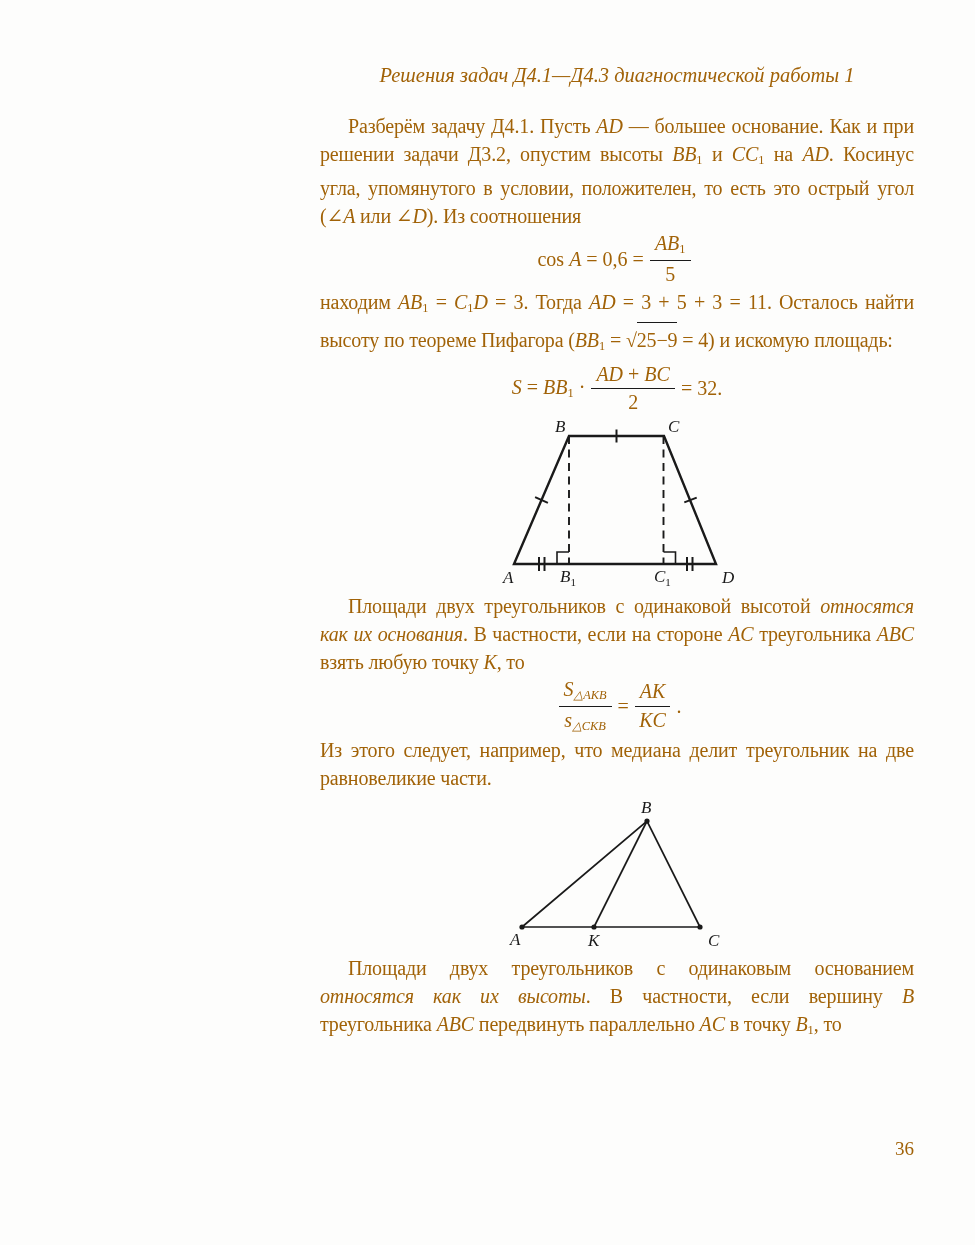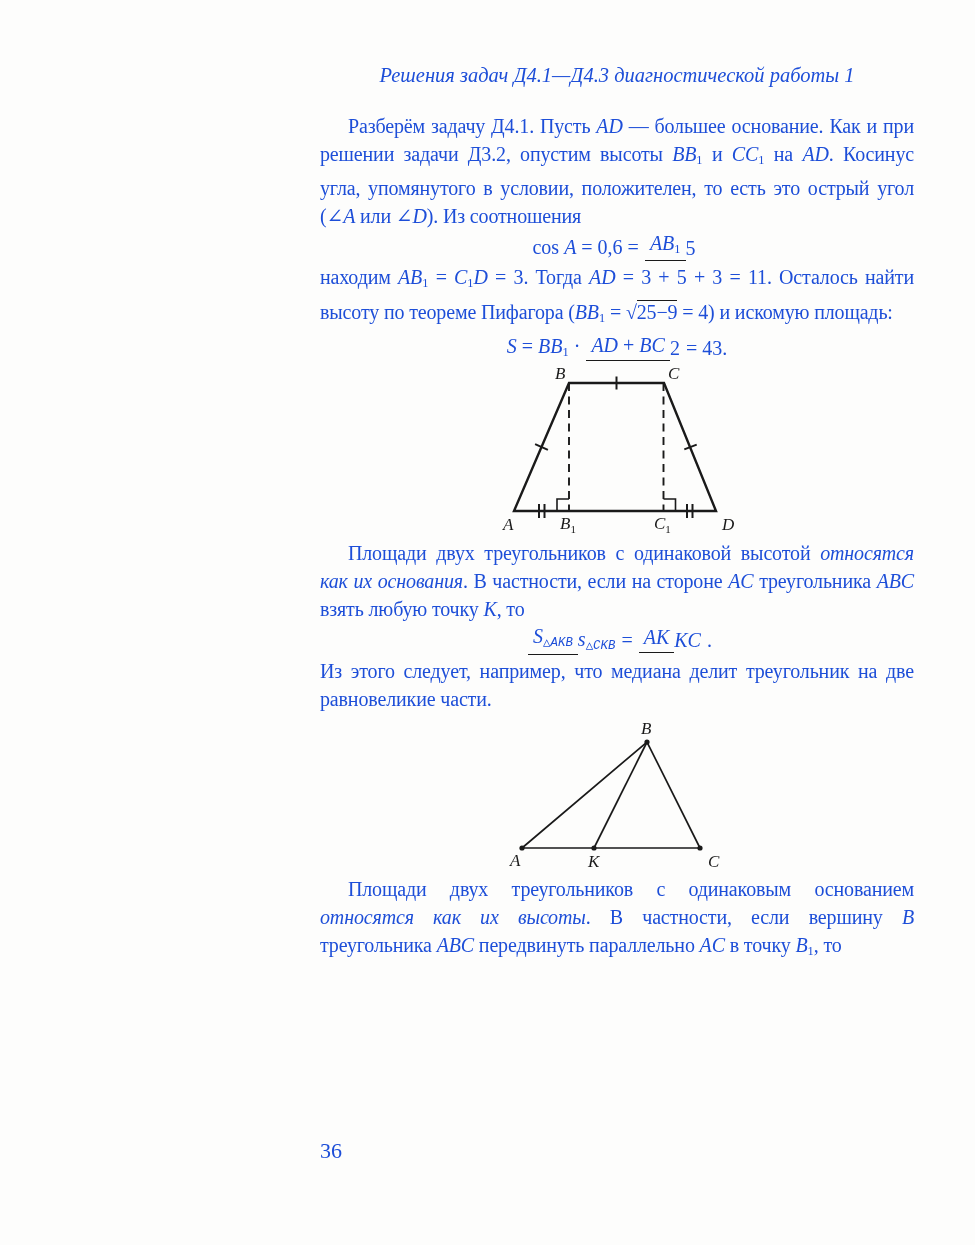--- a/index.html
+++ b/index.html
@@ -1,18 +1,18 @@
 <!DOCTYPE html>
 <html lang="ru"><head>
 <meta charset="utf-8">
 <style>
   html,body { margin:0; padding:0; background:#ffffff; }
   .page {
     position:relative; width:975px; height:1245px;
-    background:#fdfdfc; color:#1d4ed8; overflow:hidden;
+    background:#fdfdfc; color:#a16207; overflow:hidden;
     font-family:"Liberation Serif","DejaVu Serif",serif;
   }
   .column { position:absolute; left:320px; top:62px; width:594px; }
 
   .running-header {
     font-style:italic; font-size:20.5px; line-height:26px;
     text-align:center; white-space:nowrap;
   }
 
   p.para {
@@ -23,44 +23,44 @@
   p.indent { text-indent:28px; }
   p.first { margin-top:24px; }
 
   .seg-n  { }
   .seg-b  { font-weight:normal; }
   .seg-i  { font-style:italic;font-family:Liberation Serif, serif; }
   .seg-u  { text-underline-offset:3px; }
   .seg-sub  { font-size:0.62em; vertical-align:-0.28em; font-style:normal;
               font-family:"Liberation Serif","DejaVu Sans",serif; letter-spacing:0; }
   .seg-subi { font-size:0.62em; vertical-align:-0.28em; font-style:italic;
-              font-family:Liberation Mono, monospace; letter-spacing:0; }
+              font-family:Liberation Serif, serif; letter-spacing:0; }
   .seg-ovl { display:inline-block; border-top:1.5px solid #1a1a1a;
-             padding-top:1px; line-height:1.02; vertical-align:baseline; }
+             padding-top:7px; line-height:1.02; vertical-align:baseline; }
 
   .formula {
     display:flex; justify-content:center; align-items:center;
     font-size:20px; margin:2px 0; line-height:1;
   }
   .fpart { white-space:pre; }
-  .frac { display:inline-flex; align-items:center;
+  .frac { display:inline-flex; flex-direction:column; align-items:center;
           margin:0 6px; }
   .frac .num { border-bottom:1.6px solid #1a1a1a; padding:1px 5px 3px; line-height:1.08; }
   .frac .den { padding-top:3px; line-height:1.08; }
 
   .diagram { display:block; margin:0 auto; }
   .diagram.trap { margin-top:2px; margin-bottom:4px; }
   .diagram.tri  { margin-top:6px; margin-bottom:6px; }
   .dlabel { font-family:"Liberation Serif","DejaVu Serif",serif;
             font-style:italic; font-size:17px; fill:#1a1a1a; }
   .dsub { font-style:normal; }
 
   .page-number {
     position:absolute; left:320px; top:1138px; width:594px;
-    text-align:left; font-size:22px;
+    text-align:right; font-size:19px;
   }
 </style>
 </head>
 <body>
 
 <div class="page">
   <div class="column">
 
     <div class="running-header">Решения задач Д4.1—Д4.3 диагностической работы 1</div>
 
@@ -75,21 +75,21 @@
     </div>
 
     <p class="para"><span class="seg-n">находим </span><span class="seg-i">AB</span><span class="seg-sub">1</span><span class="seg-n"> = </span><span class="seg-i">C</span><span class="seg-sub">1</span><span class="seg-i">D</span><span class="seg-n"> = 3. Тогда </span><span class="seg-i">AD</span><span class="seg-n"> = 3 + 5 + 3 = </span><span class="seg-u">11</span><span class="seg-n">. Осталось найти высоту по теореме Пифагора (</span><span class="seg-i">BB</span><span class="seg-sub">1</span><span class="seg-n"> = √</span><span class="seg-ovl">25−9</span><span class="seg-n"> = 4) и искомую площадь:</span></p>
 
     <div class="formula">
       <span class="fpart"><span class="seg-i">S</span><span class="seg-n"> = </span><span class="seg-i">BB</span><span class="seg-sub">1</span><span class="seg-n"> ·</span></span>
       <span class="frac">
         <span class="num"><span class="seg-i">AD</span><span class="seg-n"> + </span><span class="seg-i">BC</span></span>
         <span class="den"><span class="seg-n">2</span></span>
       </span>
-      <span class="fpart"><span class="seg-n">= 43.</span></span>
+      <span class="fpart"><span class="seg-n">= 32.</span></span>
     </div>
 
     <svg class="diagram trap" width="240" height="172" viewBox="0 0 240 172">
       <g stroke="#1a1a1a" fill="none">
         <path d="M17,148 L72,20 L167,20 L219,148 Z" stroke-width="2.4" stroke-linejoin="miter"></path>
         <path d="M72,20 L72,148" stroke-width="1.9" stroke-dasharray="8 5.5"></path>
         <path d="M166.5,20 L166.5,148" stroke-width="1.9" stroke-dasharray="8 5.5"></path>
         <path d="M60,148 L60,136 L72,136" stroke-width="1.6"></path>
         <path d="M166.5,136 L178.5,136 L178.5,148" stroke-width="1.6"></path>
         <path d="M119.5,13.5 L119.5,26.5" stroke-width="2"></path>

